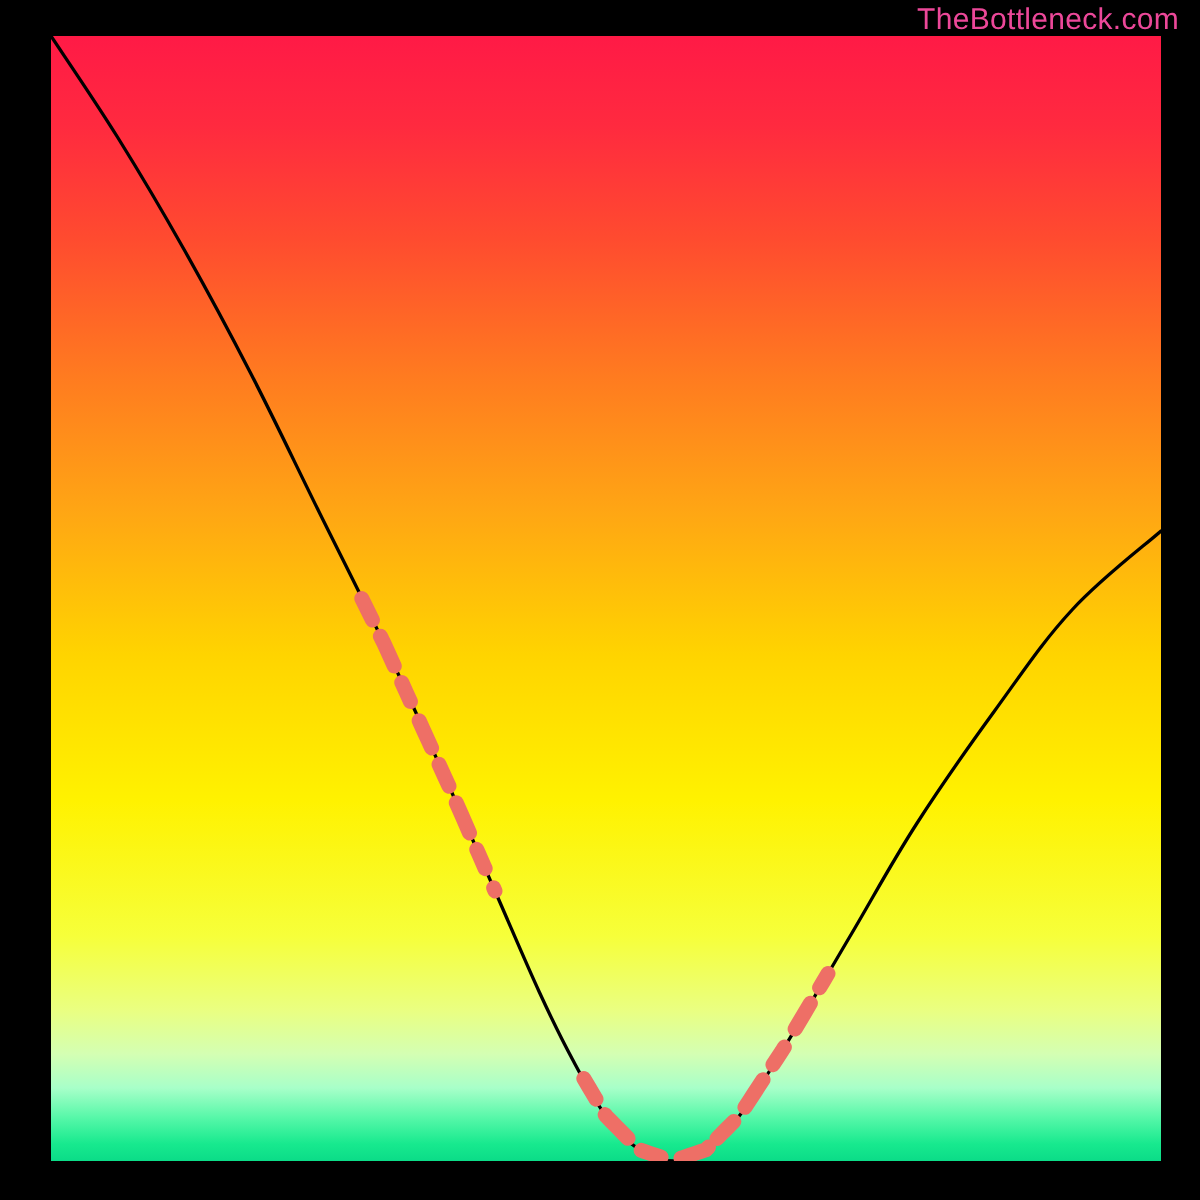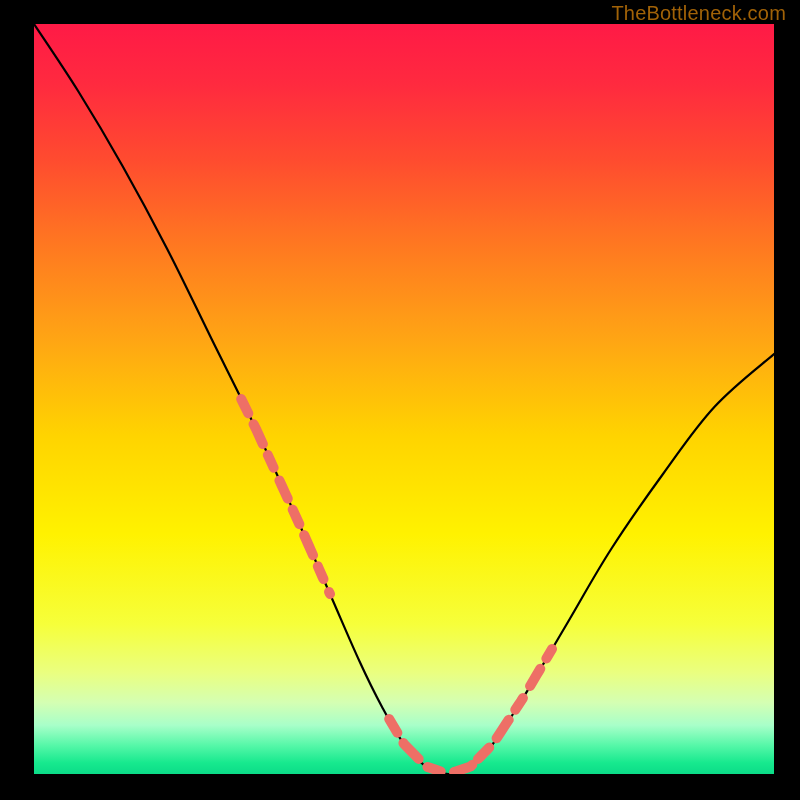--- a/index.html
+++ b/index.html
@@ -24,21 +24,21 @@
     left: 0;
     top: 0;
     width: 740px;
     height: 750px;
     display: block;
   }
   .watermark {
     position: absolute;
     top: 2px;
     right: 14px;
-    color: #a16207;
+    color: #ec4899;
     font-size: 20px;
     font-weight: 500;
     letter-spacing: 0.2px;
     user-select: none;
     margin-left: 20px;
   }
 </style>
 </head>
 <body>
 

